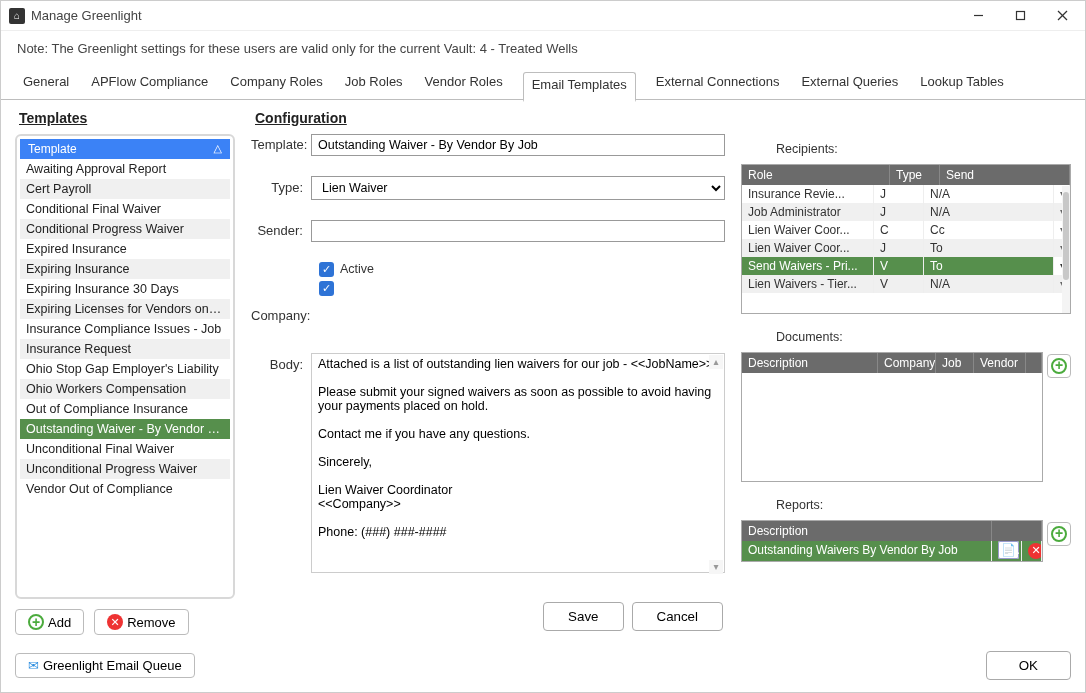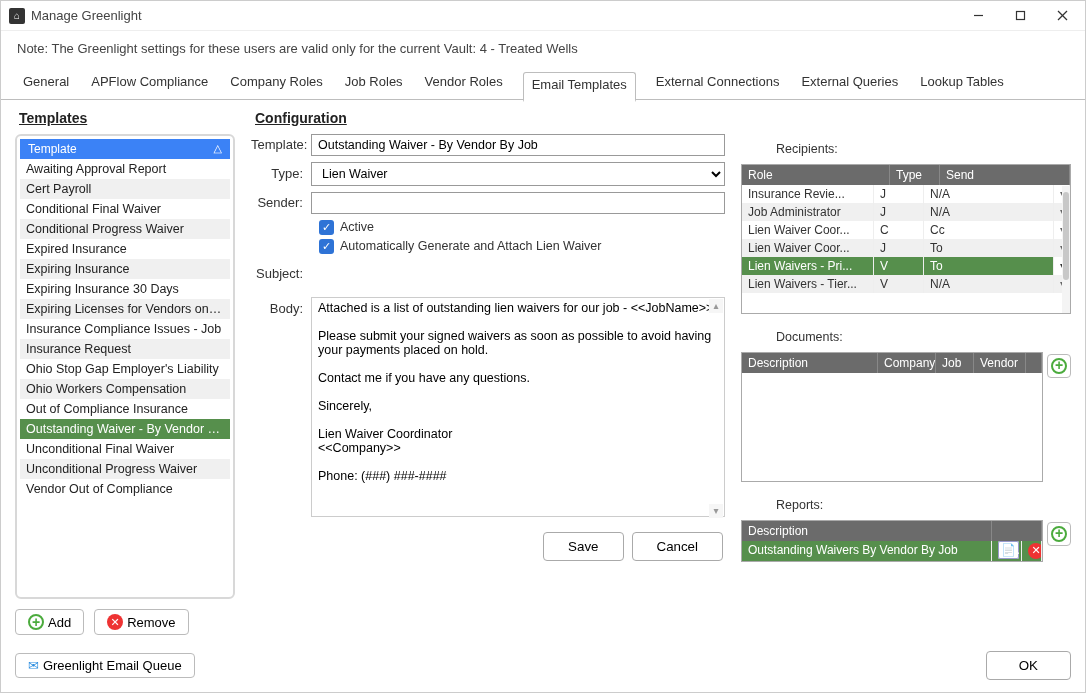--- a/index.html
+++ b/index.html
@@ -131,21 +131,21 @@
     background: #fff;
     border-radius: 4px;
     cursor: pointer;
     font-size: 13px;
   }
   .icon-env { color: #2e8fe0; }
 
   .form-row {
     display: flex;
     align-items: center;
-    margin-bottom: 6px;
+    margin-bottom: 20px;
   }
   .form-row .label {
     width: 60px;
     text-align: right;
     padding-right: 8px;
     color: #333;
   }
   .form-row .field { flex: 1; }
   input[type=text], select, textarea {
     width: 100%;
@@ -395,26 +395,25 @@
       <div class="form-row">
         <div class="label">Sender:</div>
         <div class="field"><input type="text" value="" style=""></div>
       </div>
       <div class="chk-row">
         <div class="chk">✓</div>
         <span>Active</span>
       </div>
       <div class="chk-row">
         <div class="chk">✓</div>
-        <span>Automatically Generate and Attach Lien Waiver</span>
       </div>
 
       <div style="height:8px"></div>
       <div class="form-row">
-        <div class="label">Subject:</div>
+        <div class="label">Company:</div>
       </div>
 
       <div style="height:10px"></div>
       <div class="form-row" style="align-items:flex-start;">
         <div class="label" style="padding-top:4px;">Body:</div>
         <div class="field textarea-wrap">
           <textarea style="">Attached is a list of outstanding lien waivers for our job - &lt;&lt;JobName&gt;&gt;.
 
 Please submit your signed waivers as soon as possible to avoid having your payments placed on hold.
 
@@ -466,21 +465,21 @@
               <div class="c-send">Cc</div>
               <div class="c-dd dd">▾</div>
             </div>
             <div class="grid-row alt">
               <div class="c-role">Lien Waiver Coor...</div>
               <div class="c-type">J</div>
               <div class="c-send">To</div>
               <div class="c-dd dd">▾</div>
             </div>
             <div class="grid-row sel">
-              <div class="c-role">Lien Waivers - Pri...</div>
+              <div class="c-role">Send Waivers - Pri...</div>
               <div class="c-type">V</div>
               <div class="c-send">To</div>
               <div class="c-dd dd">▾</div>
             </div>
             <div class="grid-row alt">
               <div class="c-role">Lien Waivers - Tier...</div>
               <div class="c-type">V</div>
               <div class="c-send">N/A</div>
               <div class="c-dd dd">▾</div>
             </div>

